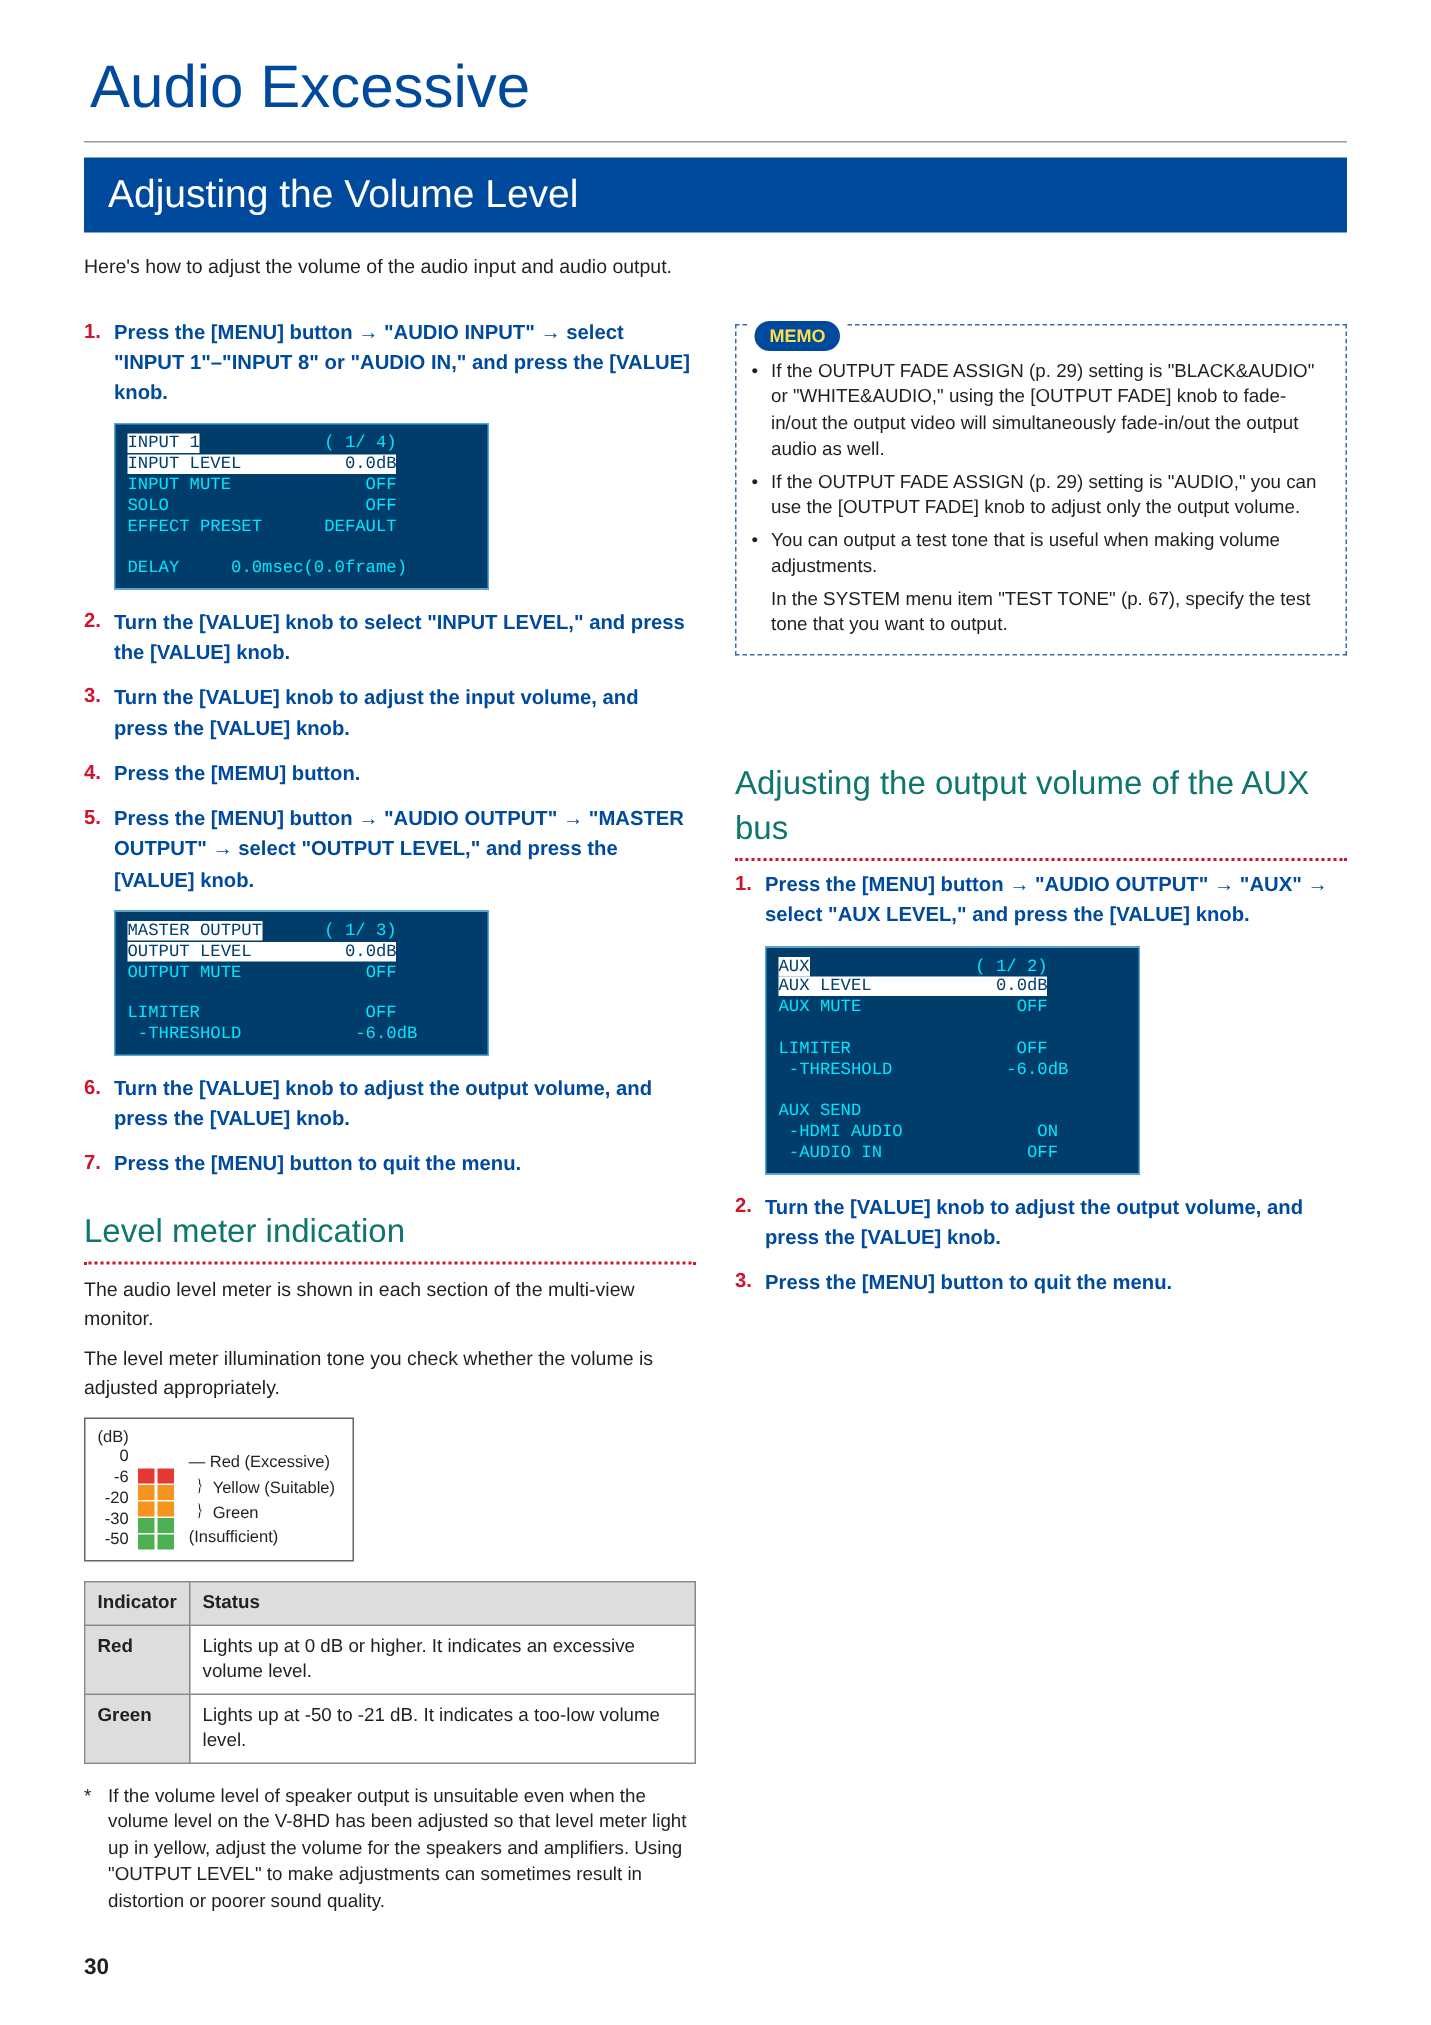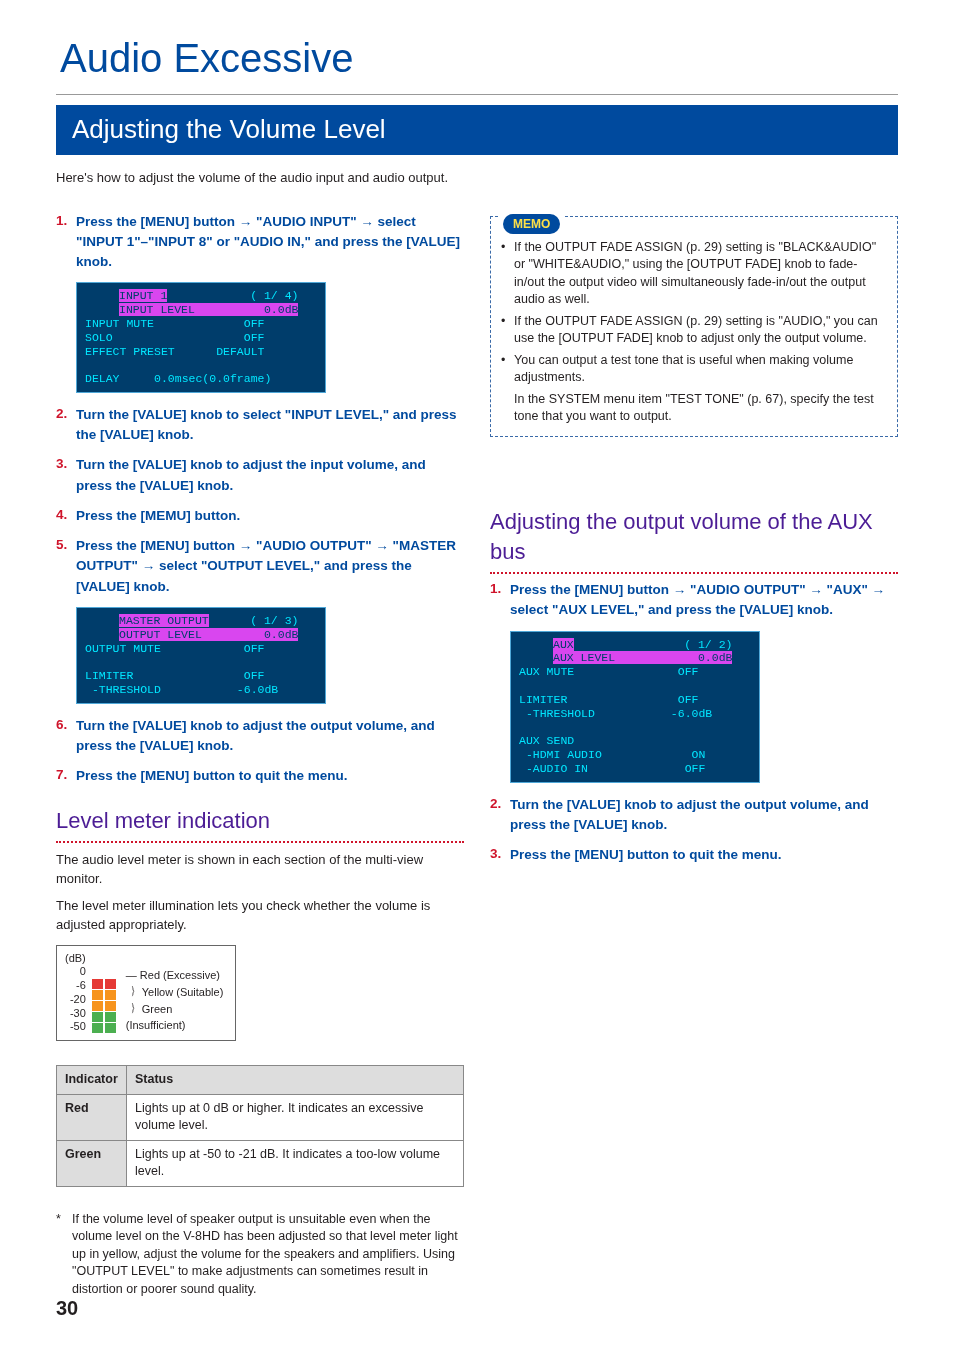--- a/index.html
+++ b/index.html
@@ -66,23 +66,23 @@
     color: #00e6ff;
     font-family: "Courier New", monospace;
     font-size: 11.5px;
     line-height: 1.2;
     padding: 6px 8px;
     margin: 6px 0 12px 20px;
     width: 250px;
     border: 1px solid #4fa8d8;
     white-space: pre;
   }
-  .lcd .hl { background: #d946ef; color: #003d6b; margin-left: 34px; }
+  .lcd .hl { background: #ffffff; color: #003d6b; }
   .subhead {
-    color: #4c1d95;
+    color: #0f766e;
     font-size: 22px;
     font-weight: 400;
     margin: 20px 0 2px 0;
     border-bottom: 2px dotted #cf142b;
     padding-bottom: 4px;
   }
   .body-text {
     font-size: 13px;
     margin: 8px 0;
     line-height: 1.45;
@@ -132,21 +132,21 @@
   .meter-bars { display:flex; gap:2px;}
   .meter-bar { width:11px; display:flex; flex-direction:column; }
   .seg { height:10px; margin-bottom:1px; }
   .seg.red { background:#e53935; }
   .seg.orange { background:#f7941d; }
   .seg.green { background:#4caf50; }
   .meter-labels { line-height:1.45; margin-left:4px; }
   .tbl {
     border-collapse: collapse;
     width: 100%;
-    margin: 24px 0;
+    margin: 13px 0;
     font-size: 12.5px;
   }
   .tbl th, .tbl td {
     border: 1px solid #888;
     padding: 5px 8px;
     text-align: left;
     vertical-align: top;
   }
   .tbl th { background: #ddd; font-weight: bold; }
   .tbl td.ind { background:#ddd; font-weight:bold; width:70px;}
@@ -155,21 +155,21 @@
     font-size: 12.5px;
     margin-top: 8px;
     line-height: 1.4;
   }
   .note .ast { width:16px; flex-shrink:0;}
   .page-num {
     position: absolute;
     bottom: 28px;
     left: 56px;
     font-weight: bold;
-    font-size: 20px;
+    font-size: 15px;
   }
   .brace { font-family: serif; font-size:16px; line-height:0.9;}
 </style>
 </head>
 <body>
 
 <div class="page-title">Audio Excessive</div>
 <div class="rule"></div>
 <div class="section-banner">Adjusting the Volume Level</div>
 
@@ -221,21 +221,21 @@
           <span class="num">6.</span>
           <span class="text">Turn the [VALUE] knob to adjust the output volume, and press the [VALUE] knob.</span>
         </div>
       <div class="step">
           <span class="num">7.</span>
           <span class="text">Press the [MENU] button to quit the menu.</span>
         </div>
 
       <div class="subhead">Level meter indication</div>
       <div class="body-text">The audio level meter is shown in each section of the multi-view monitor.</div>
-      <div class="body-text">The level meter illumination lets you check whether the volume is adjusted appropriately.</div>
+      <div class="body-text">The level meter illumination tone you check whether the volume is adjusted appropriately.</div>
 
       <div class="meter-diagram">
         <div class="meter-scale">
           <div>(dB)</div>
           <div>0</div>
           <div>-6</div>
           <div>-20</div>
           <div>-30</div>
           <div>-50</div>
         </div>

